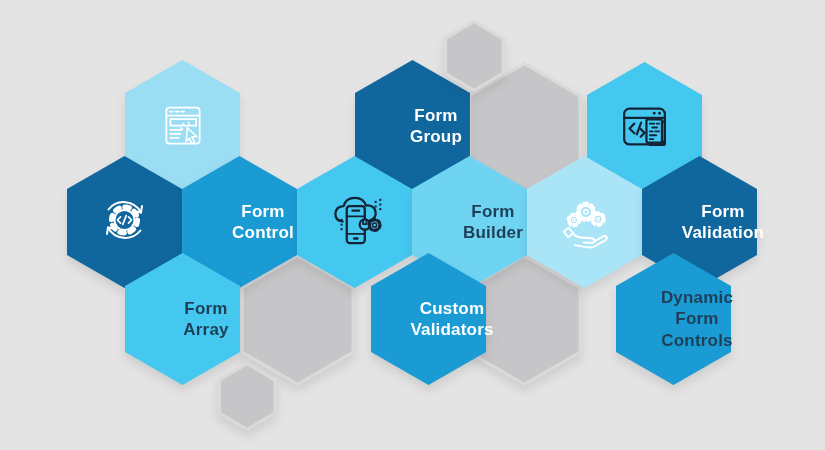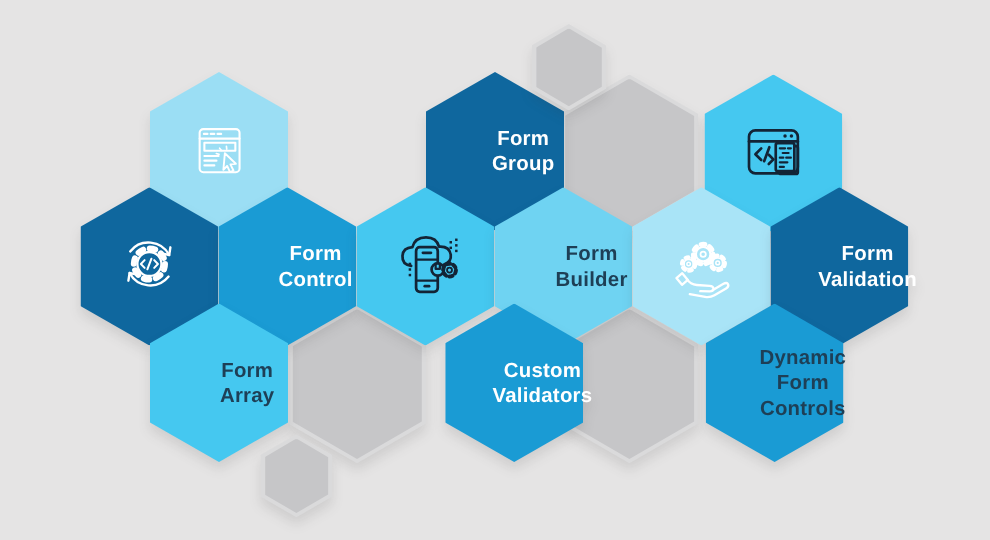--- a/index.html
+++ b/index.html
@@ -192,21 +192,21 @@
     <div class="content label dark">Form
 Array</div>
   </div>
 
   <div class="hexw" style="left:371px;top:253px">
     <div class="hex" style="background:var(--c-medium_blue)"></div>
     <div class="content label light">Custom
 Validators</div>
   </div>
 
-  <div class="hexw" style="left:588px;top:253px">
+  <div class="hexw" style="left:616px;top:253px">
     <div class="hex" style="background:var(--c-medium_blue)"></div>
     <div class="content label dark">Dynamic
 Form
 Controls</div>
   </div>
 
   <div class="hexw" style="left:443px;top:20px;width:62px;height:72px">
     <div class="hex" style="background:var(--c-gray_halo)"></div>
     <div class="hex hex-in" style="background:var(--c-gray_hex)"></div>
   </div>

